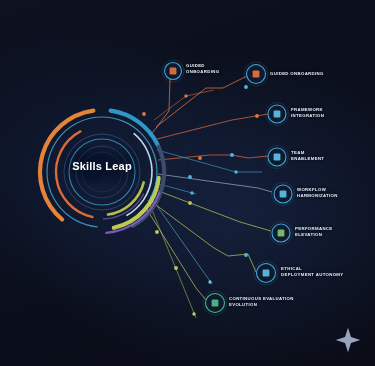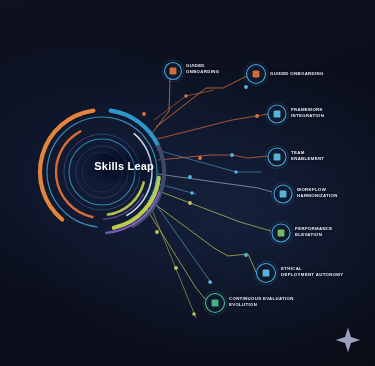--- a/index.html
+++ b/index.html
@@ -15,21 +15,21 @@
     background-image:
       linear-gradient(rgba(120,150,210,.10) 1px,transparent 1px),
       linear-gradient(90deg,rgba(120,150,210,.10) 1px,transparent 1px);
     background-size:46px 46px;
     -webkit-mask-image:radial-gradient(ellipse 260px 230px at 55% 55%,#000 10%,transparent 85%);
     mask-image:radial-gradient(ellipse 260px 230px at 55% 55%,#000 10%,transparent 85%);}
   svg.layer{position:absolute;inset:0;width:375px;height:366px;overflow:visible;}
   .lbl{position:absolute;color:#e8eef8;letter-spacing:.35px;
        line-height:1.28;text-transform:uppercase;font-size:4.3px;
        font-weight:600;white-space:pre-line;text-shadow:0 0 3px rgba(0,0,0,.7);}
-  .hub-text{position:absolute;left:50px;top:160px;width:104px;text-align:right;
+  .hub-text{position:absolute;left:50px;top:160px;width:104px;text-align:center;
        color:#ffffff;font-size:11px;font-weight:700;letter-spacing:.2px;
        text-shadow:0 0 8px rgba(10,16,32,.95),0 0 16px rgba(10,16,32,.8);}
   .spark{position:absolute;right:13px;bottom:12px;width:28px;height:28px;}
 </style>
 </head>
 <body>
 
 <div id="stage">
   <div class="grid"></div>
 

